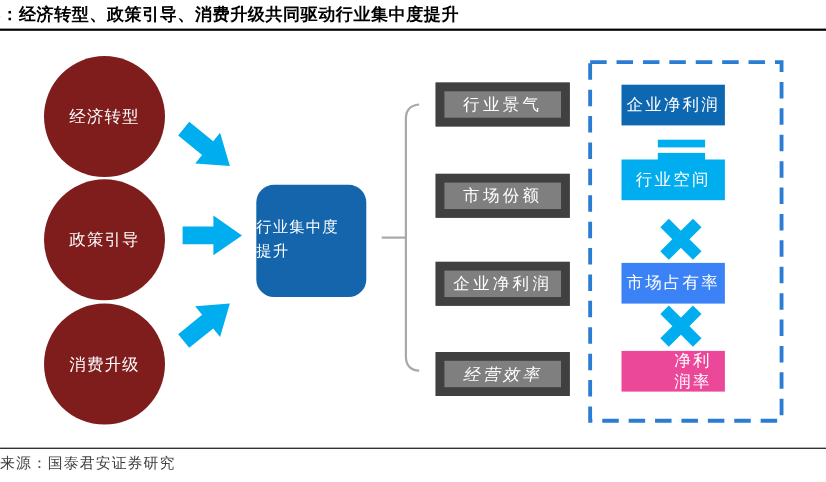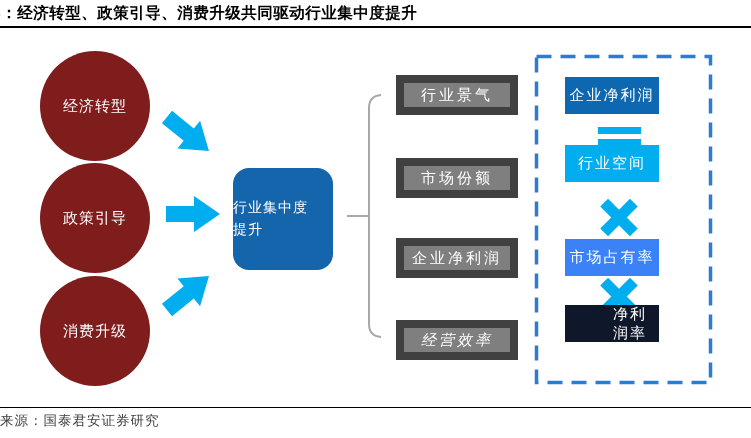--- a/index.html
+++ b/index.html
@@ -43,21 +43,21 @@
   .g1{top:75px;} .g2{top:158px;} .g3{top:238px;} .g4{top:320px;font-style:italic;}
   
   .f-box{
     position:absolute;left:565px;width:94px;height:37px;box-sizing:border-box;
     color:#fff;font-size:15px;letter-spacing:2px;
     display:flex;align-items:center;justify-content:center;
   }
   .f-dark{top:77px;background:#0D68B1;}
   .f1{top:145px;background:#00AEEF;}
   .f2{top:239px;background:#3b82f6;}
-  .f3{top:305px;background:#0f172a;padding-left:48px;}
+  .f3{top:319px;background:#ec4899;padding-left:48px;}
   
   .equals{position:absolute;left:598px;top:127px;width:43px;height:19px;}
   .equals i{position:absolute;left:0;width:43px;height:7px;background:#00AEEF;}
   .equals i.e1{top:0;} .equals i.e2{top:12px;}
   
   .times{position:absolute;left:600px;width:38px;height:30px;}
   .t1{top:202px;} .t2{top:281px;}
   .times i{
     position:absolute;left:-2px;top:9.5px;width:42px;height:11px;background:#00AEEF;
   }

